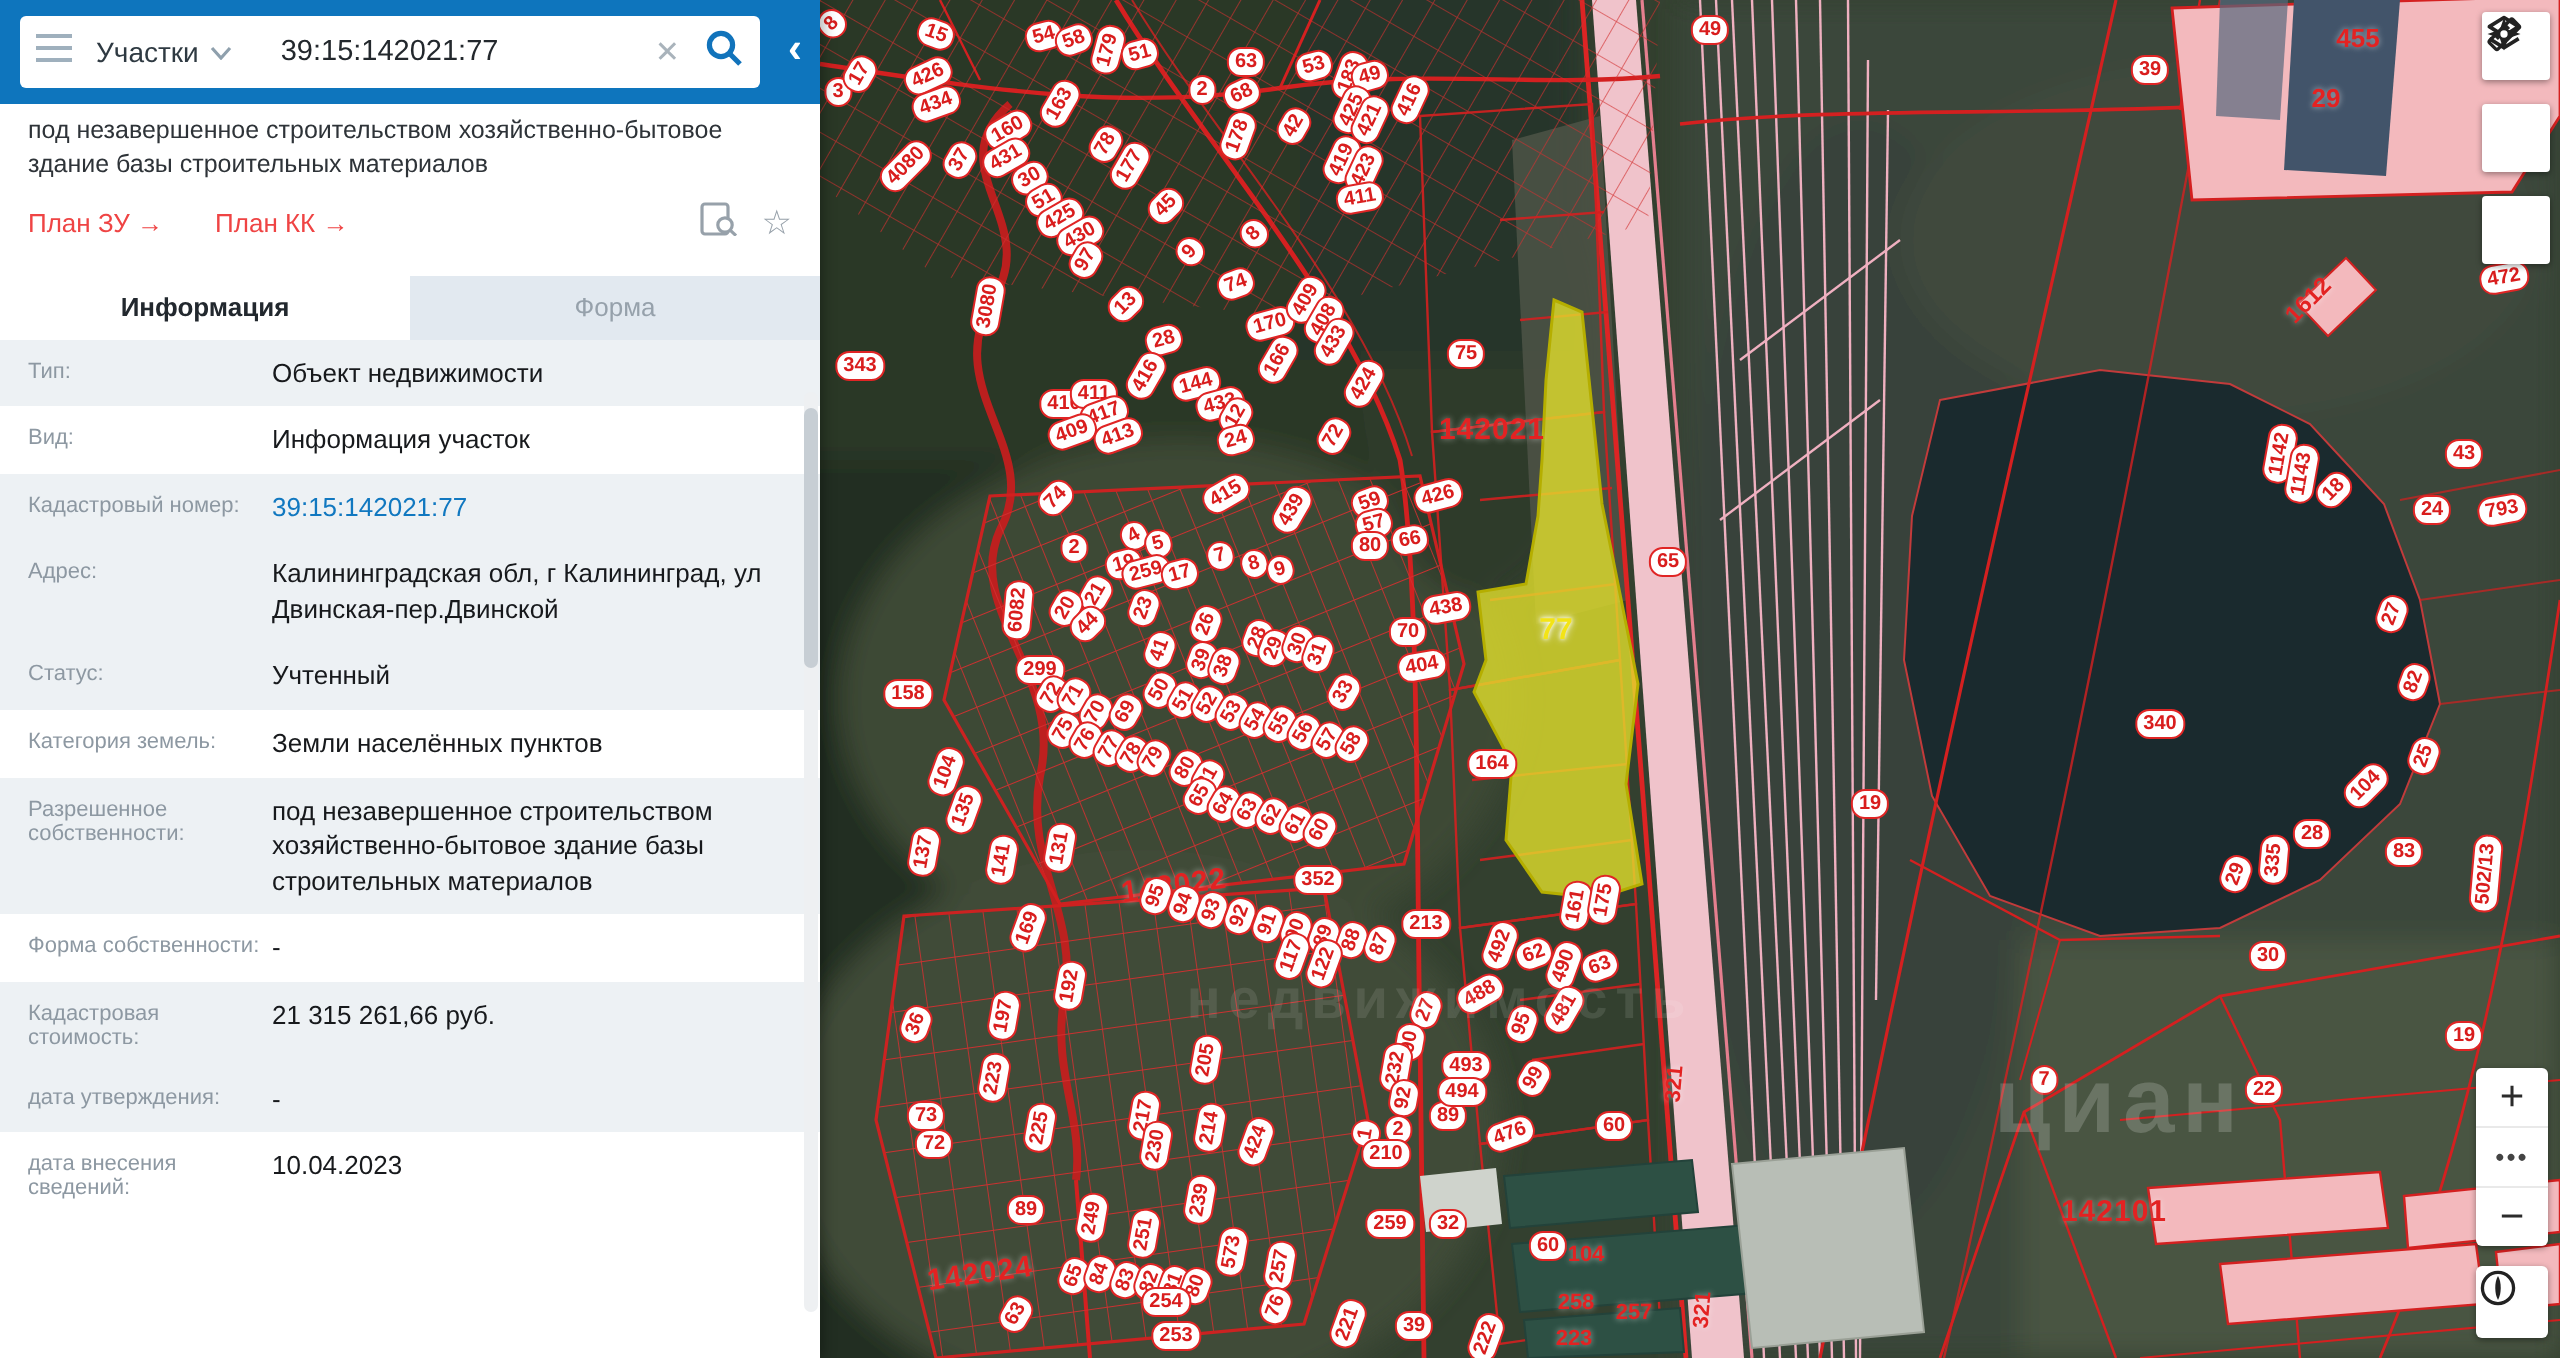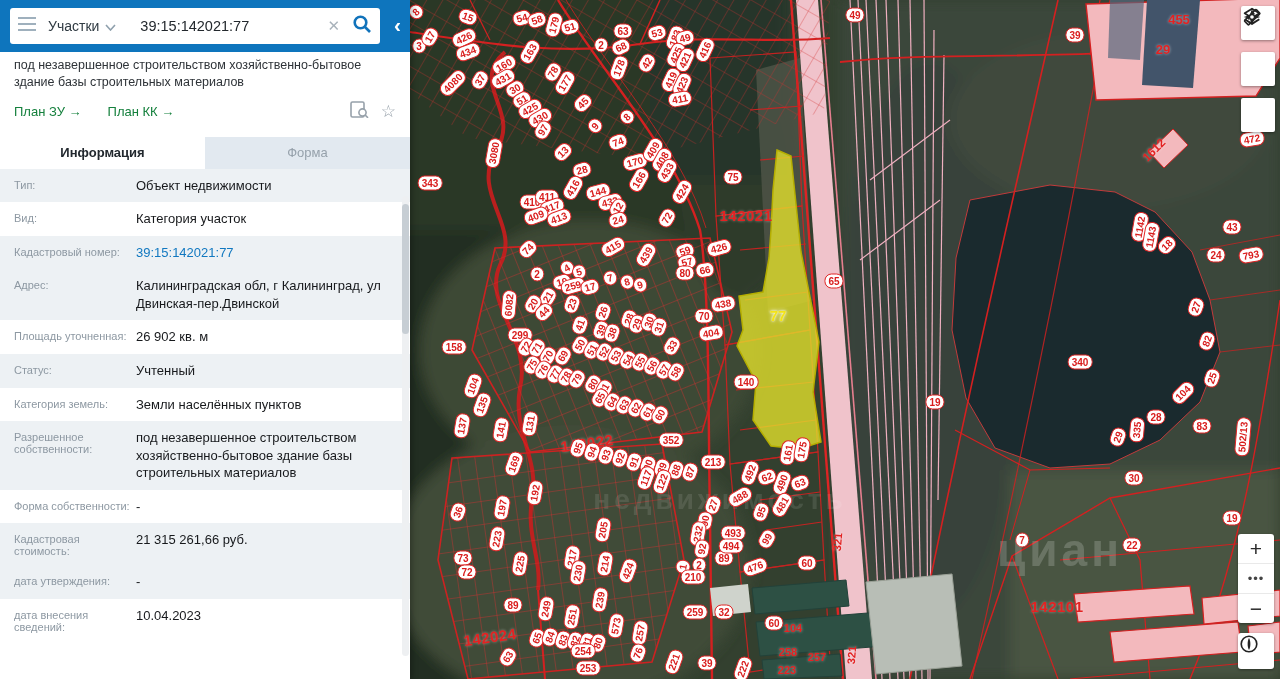--- a/index.html
+++ b/index.html
@@ -37,21 +37,21 @@
         display:flex;align-items:center;padding:0 8px;box-sizing:border-box;}
   .cat{margin-left:12px;font-size:14px;color:#2f3a42;}
   .query{flex:1;margin-left:24px;font-size:14.5px;color:#23282d;}
   .clear{color:#a9b3bb;font-size:15px;margin-right:12px;cursor:pointer;}
   .collapse{position:absolute;left:394px;top:13px;color:#fff;font-size:21px;font-weight:700;cursor:pointer;}
   #header{padding:13px 14px 6px 14px;}
   .title{font-size:15px;font-weight:700;color:#14181c;margin-bottom:7px;}
   .subtitle{font-size:11px;color:#99a3ac;margin-bottom:8px;}
   .desc{font-size:12.5px;color:#2e3338;line-height:1.35;margin-bottom:10px;max-width:378px;}
   .linksrow{display:flex;align-items:center;padding-bottom:9px;}
-  .plink{color:#15803d;font-size:13px;margin-right:26px;cursor:pointer;}
+  .plink{color:#ef4444;font-size:13px;margin-right:26px;cursor:pointer;}
   .hicons{margin-left:auto;display:flex;align-items:center;gap:12px;color:#97a1aa;}
   #tabs{display:flex;height:32px;background:#e2e9f0;}
   .tab{flex:1;display:flex;align-items:center;justify-content:center;font-size:13px;color:#96a1ab;cursor:pointer;}
   .tab.active{background:#fff;color:#22282e;font-weight:700;}
   #rows{width:410px;}
   .row{display:flex;padding:8px 14px;min-height:31px;box-sizing:border-box;align-items:flex-start;background:#fff;}
   .row.gray{background:#edf1f4;}
   .rlabel{width:122px;flex-shrink:0;font-size:11px;color:#8d98a2;padding-top:2px;}
   .rvalue{font-size:13px;color:#17191c;line-height:1.35;}
   .rvalue.vlink{color:#1178c0;cursor:pointer;}
@@ -230,21 +230,21 @@
         <div class="ml bub" style="left: 257px; top: 171px; transform: translate(-50%, -50%) rotate(-60deg);">433</div>
         <div class="ml bub" style="left: 272px; top: 192px; transform: translate(-50%, -50%) rotate(-60deg);">424</div>
         <div class="ml bub" style="left: 257px; top: 218px; transform: translate(-50%, -50%) rotate(-60deg);">72</div>
         <div class="ml bub" style="left: 323px; top: 177px; transform: translate(-50%, -50%) rotate(0deg);">75</div>
         <div class="ml bub" style="left: 309px; top: 248px; transform: translate(-50%, -50%) rotate(-15deg);">426</div>
         <div class="ml bub" style="left: 295px; top: 270px; transform: translate(-50%, -50%) rotate(-10deg);">66</div>
         <div class="ml bub" style="left: 313px; top: 304px; transform: translate(-50%, -50%) rotate(-10deg);">438</div>
         <div class="ml bub" style="left: 294px; top: 316px; transform: translate(-50%, -50%) rotate(0deg);">70</div>
         <div class="ml bub" style="left: 301px; top: 333px; transform: translate(-50%, -50%) rotate(-10deg);">404</div>
         <div class="ml bub" style="left: 424px; top: 281px; transform: translate(-50%, -50%) rotate(0deg);">65</div>
-        <div class="ml bub" style="left: 336px; top: 382px; transform: translate(-50%, -50%) rotate(0deg);">140</div>
+        <div class="ml bub" style="left: 336px; top: 382px; transform: translate(-50%, -50%) rotate(0deg);">164</div>
         <div class="ml qtr" style="left: 336px; top: 215px; transform: translate(-50%, -50%) rotate(0deg);">142021</div>
         <div class="ml qtr" style="left: 177px; top: 443px; transform: translate(-50%, -50%) rotate(-8deg);">142022</div>
         <div class="ml qtr" style="left: 80px; top: 637px; transform: translate(-50%, -50%) rotate(-8deg);">142024</div>
         <div class="ml qtr" style="left: 647px; top: 606px; transform: translate(-50%, -50%) rotate(0deg);">142101</div>
         <div class="ml sel" style="left: 368px; top: 315px; transform: translate(-50%, -50%) rotate(0deg);">77</div>
         <div class="ml bub" style="left: 118px; top: 249px; transform: translate(-50%, -50%) rotate(-45deg);">74</div>
         <div class="ml bub" style="left: 127px; top: 274px; transform: translate(-50%, -50%) rotate(0deg);">2</div>
         <div class="ml bub" style="left: 203px; top: 247px; transform: translate(-50%, -50%) rotate(-30deg);">415</div>
         <div class="ml bub" style="left: 236px; top: 255px; transform: translate(-50%, -50%) rotate(-60deg);">439</div>
         <div class="ml bub" style="left: 275px; top: 251px; transform: translate(-50%, -50%) rotate(-20deg);">59</div>
@@ -307,21 +307,21 @@
         <div class="ml bub" style="left: 120px; top: 424px; transform: translate(-50%, -50%) rotate(-80deg);">131</div>
         <div class="ml bub" style="left: 168px; top: 448px; transform: translate(-50%, -50%) rotate(-70deg);">95</div>
         <div class="ml bub" style="left: 182px; top: 452px; transform: translate(-50%, -50%) rotate(-70deg);">94</div>
         <div class="ml bub" style="left: 196px; top: 455px; transform: translate(-50%, -50%) rotate(-70deg);">93</div>
         <div class="ml bub" style="left: 210px; top: 458px; transform: translate(-50%, -50%) rotate(-70deg);">92</div>
         <div class="ml bub" style="left: 224px; top: 462px; transform: translate(-50%, -50%) rotate(-70deg);">91</div>
         <div class="ml bub" style="left: 238px; top: 465px; transform: translate(-50%, -50%) rotate(-70deg);">90</div>
         <div class="ml bub" style="left: 252px; top: 468px; transform: translate(-50%, -50%) rotate(-70deg);">89</div>
         <div class="ml bub" style="left: 266px; top: 470px; transform: translate(-50%, -50%) rotate(-70deg);">88</div>
         <div class="ml bub" style="left: 280px; top: 472px; transform: translate(-50%, -50%) rotate(-70deg);">87</div>
-        <div class="ml bub" style="left: 249px; top: 440px; transform: translate(-50%, -50%) rotate(0deg); margin-left: 12px;">352</div>
+        <div class="ml bub" style="left: 249px; top: 440px; transform: translate(-50%, -50%) rotate(0deg);">352</div>
         <div class="ml bub" style="left: 236px; top: 478px; transform: translate(-50%, -50%) rotate(-70deg);">117</div>
         <div class="ml bub" style="left: 252px; top: 482px; transform: translate(-50%, -50%) rotate(-70deg);">122</div>
         <div class="ml bub" style="left: 48px; top: 512px; transform: translate(-50%, -50%) rotate(-70deg);">36</div>
         <div class="ml bub" style="left: 53px; top: 558px; transform: translate(-50%, -50%) rotate(0deg);">73</div>
         <div class="ml bub" style="left: 57px; top: 572px; transform: translate(-50%, -50%) rotate(0deg);">72</div>
         <div class="ml bub" style="left: 104px; top: 464px; transform: translate(-50%, -50%) rotate(-70deg);">169</div>
         <div class="ml bub" style="left: 125px; top: 493px; transform: translate(-50%, -50%) rotate(-80deg);">192</div>
         <div class="ml bub" style="left: 92px; top: 508px; transform: translate(-50%, -50%) rotate(-80deg);">197</div>
         <div class="ml bub" style="left: 193px; top: 530px; transform: translate(-50%, -50%) rotate(-80deg);">205</div>
         <div class="ml bub" style="left: 87px; top: 539px; transform: translate(-50%, -50%) rotate(-80deg);">223</div>
@@ -508,33 +508,29 @@
         <div class="tab active">Информация</div>
         <div class="tab">Форма</div>
       </div>
     <div id="rows">
         <div class="row gray">
           <div class="rlabel">Тип:</div>
           <div class="rvalue">Объект недвижимости</div>
         </div>
         <div class="row">
           <div class="rlabel">Вид:</div>
-          <div class="rvalue">Категория участок</div>
+          <div class="rvalue">Информация участок</div>
         </div>
         <div class="row gray">
           <div class="rlabel">Кадастровый номер:</div>
           <div class="rvalue vlink">39:15:142021:77</div>
         </div>
         <div class="row gray">
           <div class="rlabel">Адрес:</div>
           <div class="rvalue">Калининградская обл, г Калининград, ул Двинская-пер.Двинской</div>
-        </div>
-        <div class="row">
-          <div class="rlabel">Площадь уточненная:</div>
-          <div class="rvalue">26 902 кв. м</div>
         </div>
         <div class="row gray">
           <div class="rlabel">Статус:</div>
           <div class="rvalue">Учтенный</div>
         </div>
         <div class="row">
           <div class="rlabel">Категория земель:</div>
           <div class="rvalue">Земли населённых пунктов</div>
         </div>
         <div class="row gray">

